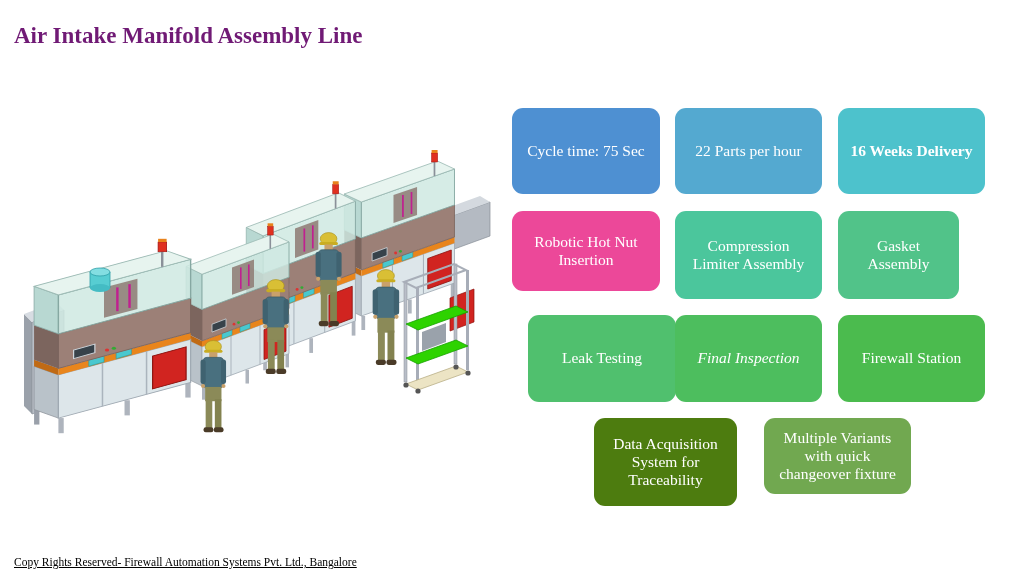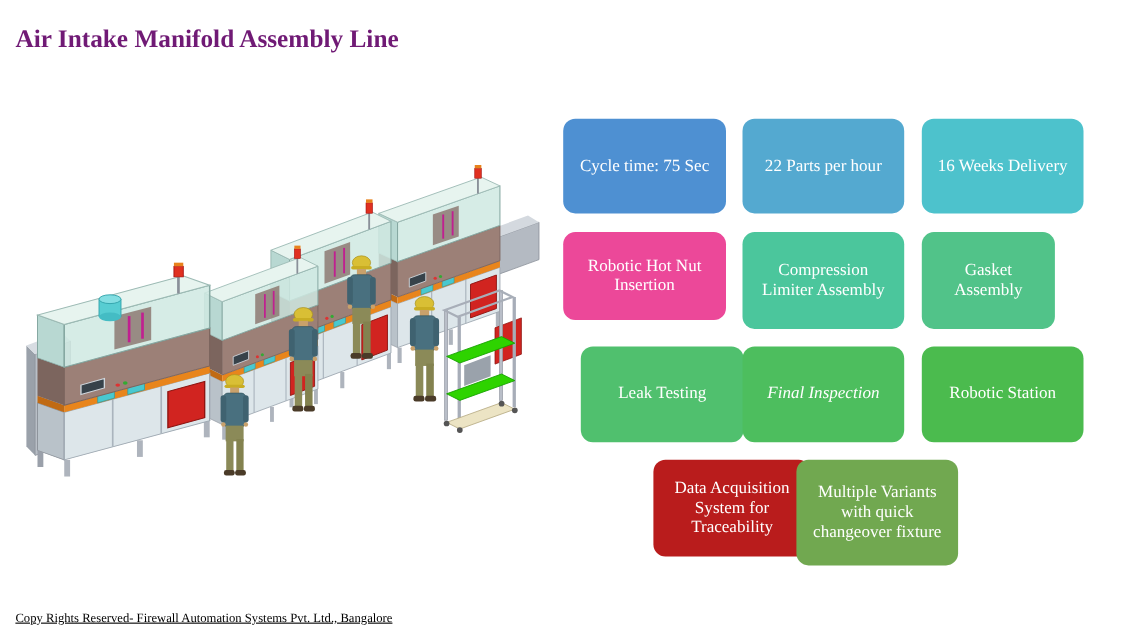--- a/index.html
+++ b/index.html
@@ -115,26 +115,26 @@
   </g>
 
   <use href="#worker" transform="translate(348,116) scale(1.06)"></use>
   <use href="#worker" transform="translate(291,79) scale(1.04)"></use>
   <use href="#worker" transform="translate(238,126) scale(1.05)"></use>
   <use href="#worker" transform="translate(176,187) scale(1.02)"></use>
 </svg>
 
 <div class="tile" style="left: 512px; top: 108px; width: 148px; height: 86px; background-color: rgb(78, 144, 210);">Cycle time: 75 Sec</div>
 <div class="tile" style="left: 675px; top: 108px; width: 147px; height: 86px; background-color: rgb(84, 169, 208);">22 Parts per hour</div>
-<div class="tile" style="left: 838px; top: 108px; width: 147px; height: 86px; background-color: rgb(77, 194, 204);">16 Weeks Delivery</div>
+<div class="tile" style="left: 838px; top: 108px; width: 147px; height: 86px; background-color: rgb(77, 194, 204); font-weight: bold;">16 Weeks Delivery</div>
 
 <div class="tile" style="left: 512px; top: 211px; width: 148px; height: 80px; background-color: #ec4899;">Robotic Hot Nut Insertion</div>
 <div class="tile" style="left: 675px; top: 211px; width: 147px; height: 88px; background-color: rgb(75, 198, 156);">Compression Limiter Assembly</div>
 <div class="tile" style="left: 838px; top: 211px; width: 121px; height: 88px; background-color: rgb(81, 195, 137);">Gasket Assembly</div>
 
 <div class="tile" style="left: 528px; top: 315px; width: 148px; height: 87px; background-color: rgb(80, 192, 110);">Leak Testing</div>
 <div class="tile" style="left: 675px; top: 315px; width: 147px; height: 87px; background-color: rgb(77, 190, 94); font-style: italic;">Final Inspection</div>
-<div class="tile" style="left: 838px; top: 315px; width: 147px; height: 87px; background-color: rgb(75, 187, 78);">Robotic Station</div>
+<div class="tile" style="left: 838px; top: 315px; width: 147px; height: 87px; background-color: rgb(75, 187, 78);">Firewall Station</div>
 
-<div class="tile" style="left: 594px; top: 418px; width: 143px; height: 88px; background-color: #b91c1c;">Data Acquisition System for Traceability</div>
-<div class="tile" style="left: 724px; top: 418px; width: 147px; height: 96px; background-color: rgb(113, 168, 80);">Multiple Variants with quick changeover fixture</div>
+<div class="tile" style="left: 594px; top: 418px; width: 143px; height: 88px; background-color: #4d7c0f;">Data Acquisition System for Traceability</div>
+<div class="tile" style="left: 764px; top: 418px; width: 147px; height: 76px; background-color: rgb(113, 168, 80);">Multiple Variants with quick changeover fixture</div>
 
 <div class="footer-note">Copy Rights Reserved- Firewall Automation Systems Pvt. Ltd., Bangalore</div>
 
 </body></html>

